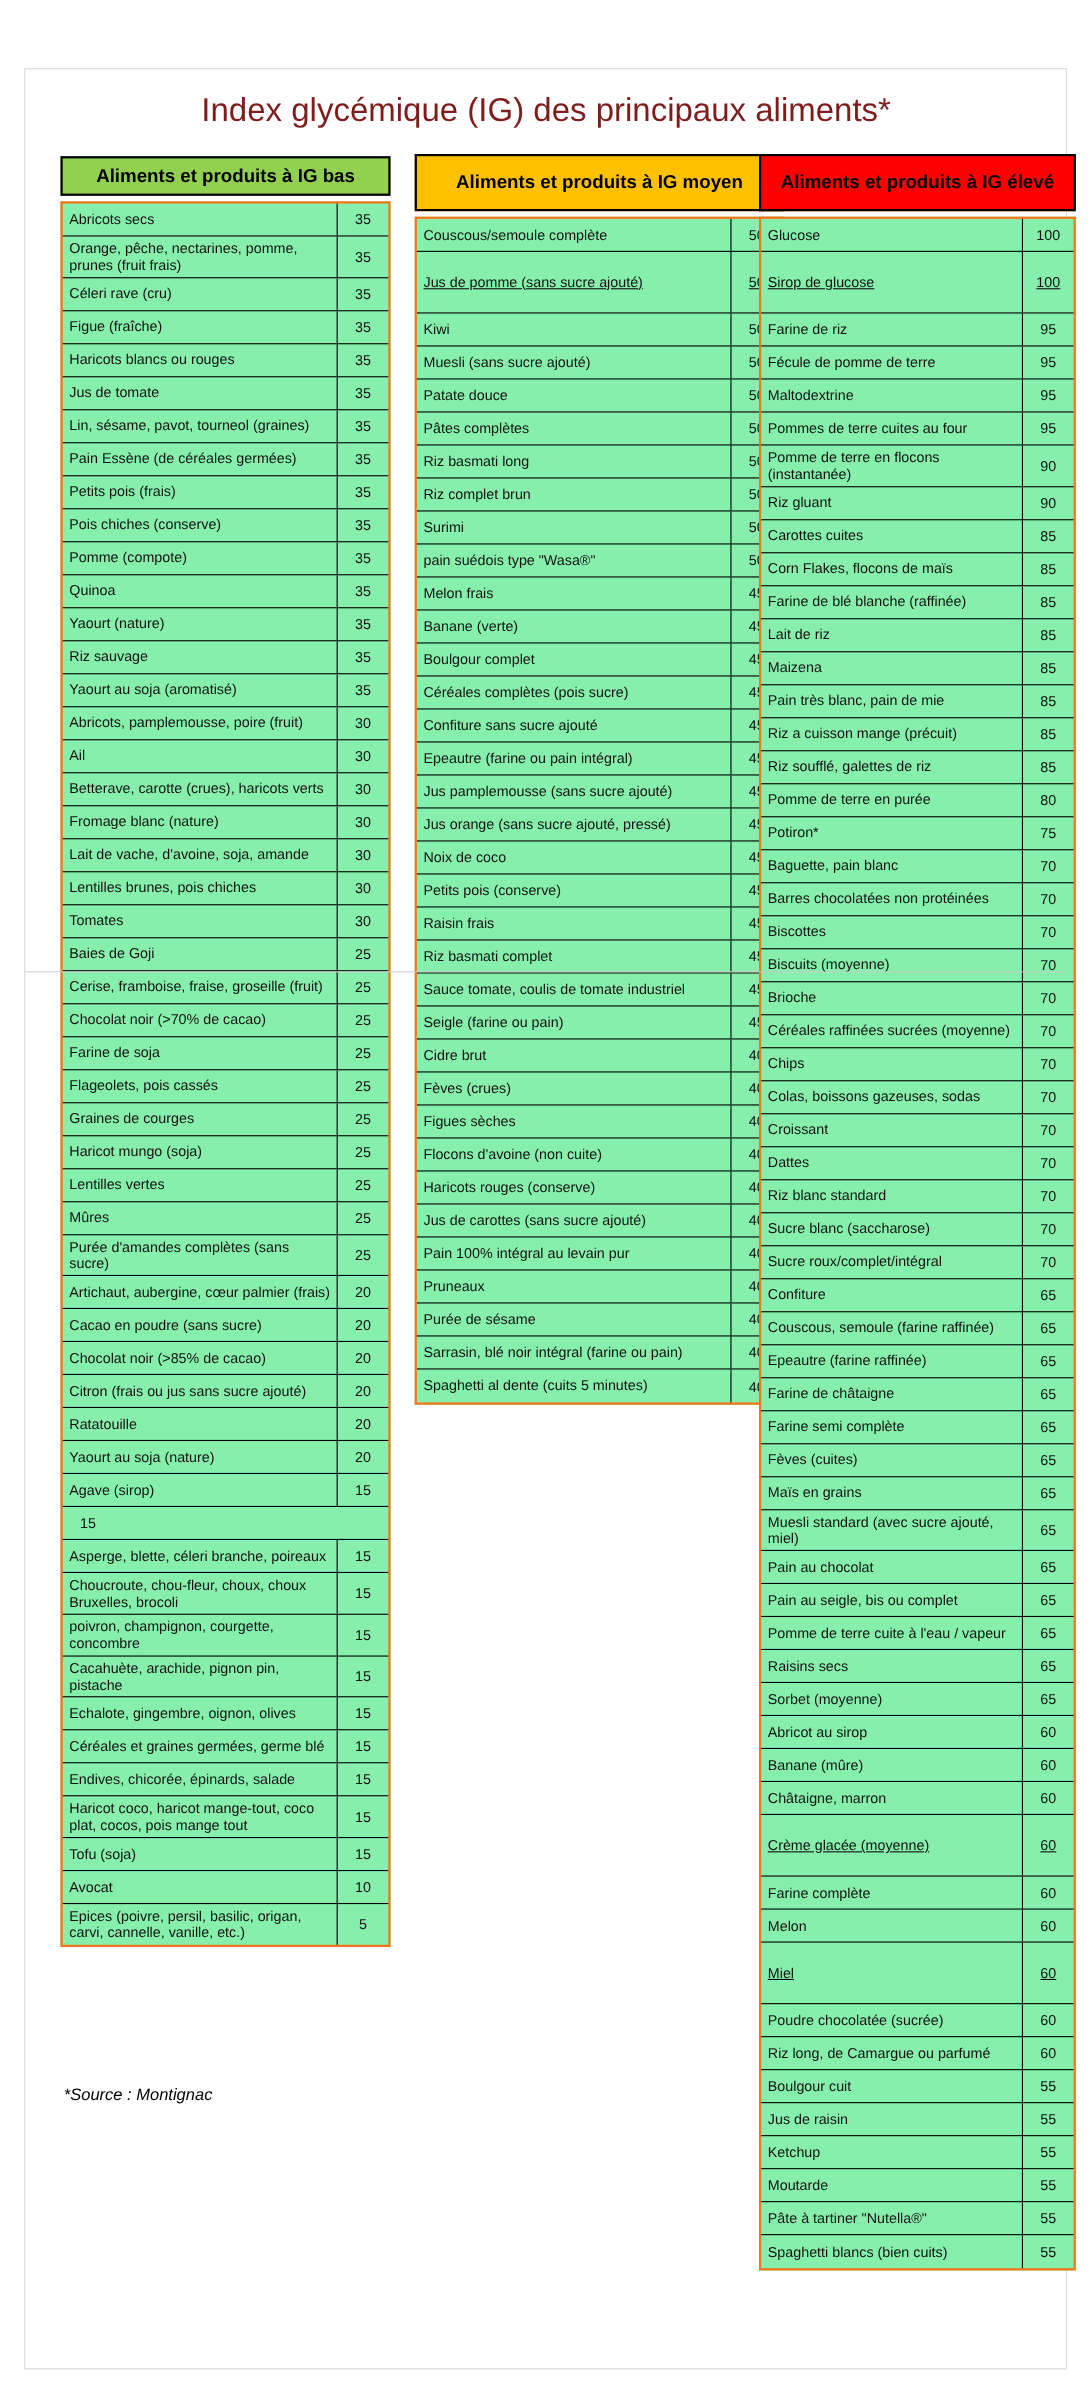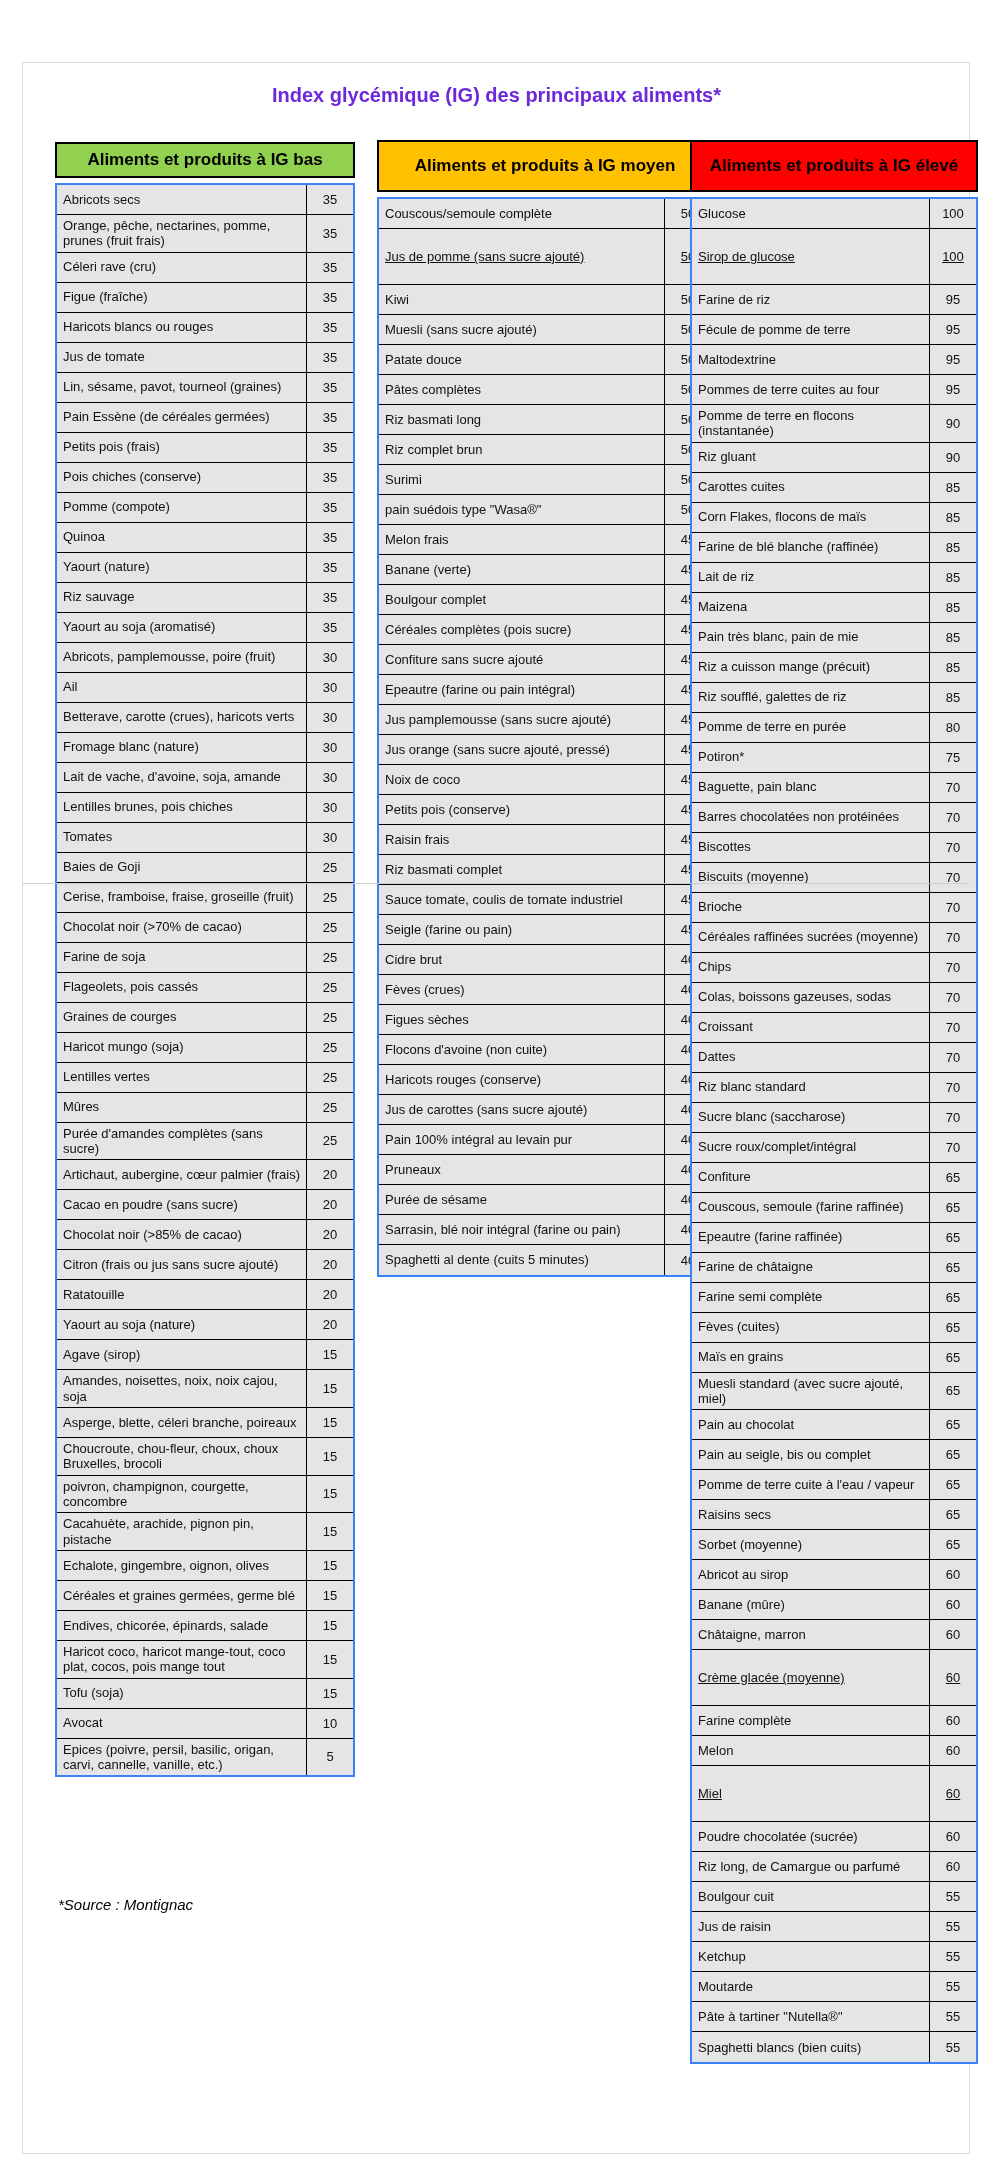--- a/index.html
+++ b/index.html
@@ -14,40 +14,39 @@
   .page-frame {
     position: absolute;
     left: 22px; top: 62px; width: 948px; height: 2092px;
     border: 1px solid #d9d9d9;
     background: #fff;
   }
   .page-title {
     position: absolute;
     left: 0; right: 0; top: 84px;
     text-align: center;
-    font-size: 20px;
-    color: #6d28d9;
+    font-size: 30px;
+    color: #7f1d1d;
     letter-spacing: 0;
-    font-weight: bold;
   }
   .gi-table { position: absolute; }
   .gi-table .hdr {
     border: 2px solid #000;
     font-weight: bold;
     font-size: 17px;
     line-height: 1.3;
     text-align: center;
     color: #000;
     padding: 3px 2px;
     margin-bottom: 5px;
     display: flex; align-items: center; justify-content: center;
   }
   .gi-table .tbody {
-    border: 2px solid #3b82f6;
-    background: #e5e5e5;
+    border: 2px solid #f97316;
+    background: #86efac;
   }
   .gi-table .row {
     display: flex;
     border-bottom: 1px solid #000;
     min-height: 30px;
   }
   .gi-table .row:last-child { border-bottom: none; }
   .gi-table .row.tall { min-height: 56px; text-decoration: underline; }
   .gi-table .name {
     flex: 1;
@@ -243,21 +242,20 @@
       </div>
       <div class="row">
         <div class="name">Yaourt au soja (nature)</div>
         <div class="value">20</div>
       </div>
       <div class="row">
         <div class="name">Agave (sirop)</div>
         <div class="value">15</div>
       </div>
       <div class="row">
-        <div class="name">Amandes, noisettes, noix, noix cajou, soja</div>
         <div class="value">15</div>
       </div>
       <div class="row">
         <div class="name">Asperge, blette, céleri branche, poireaux</div>
         <div class="value">15</div>
       </div>
       <div class="row">
         <div class="name">Choucroute, chou-fleur, choux, choux Bruxelles, brocoli</div>
         <div class="value">15</div>
       </div>

